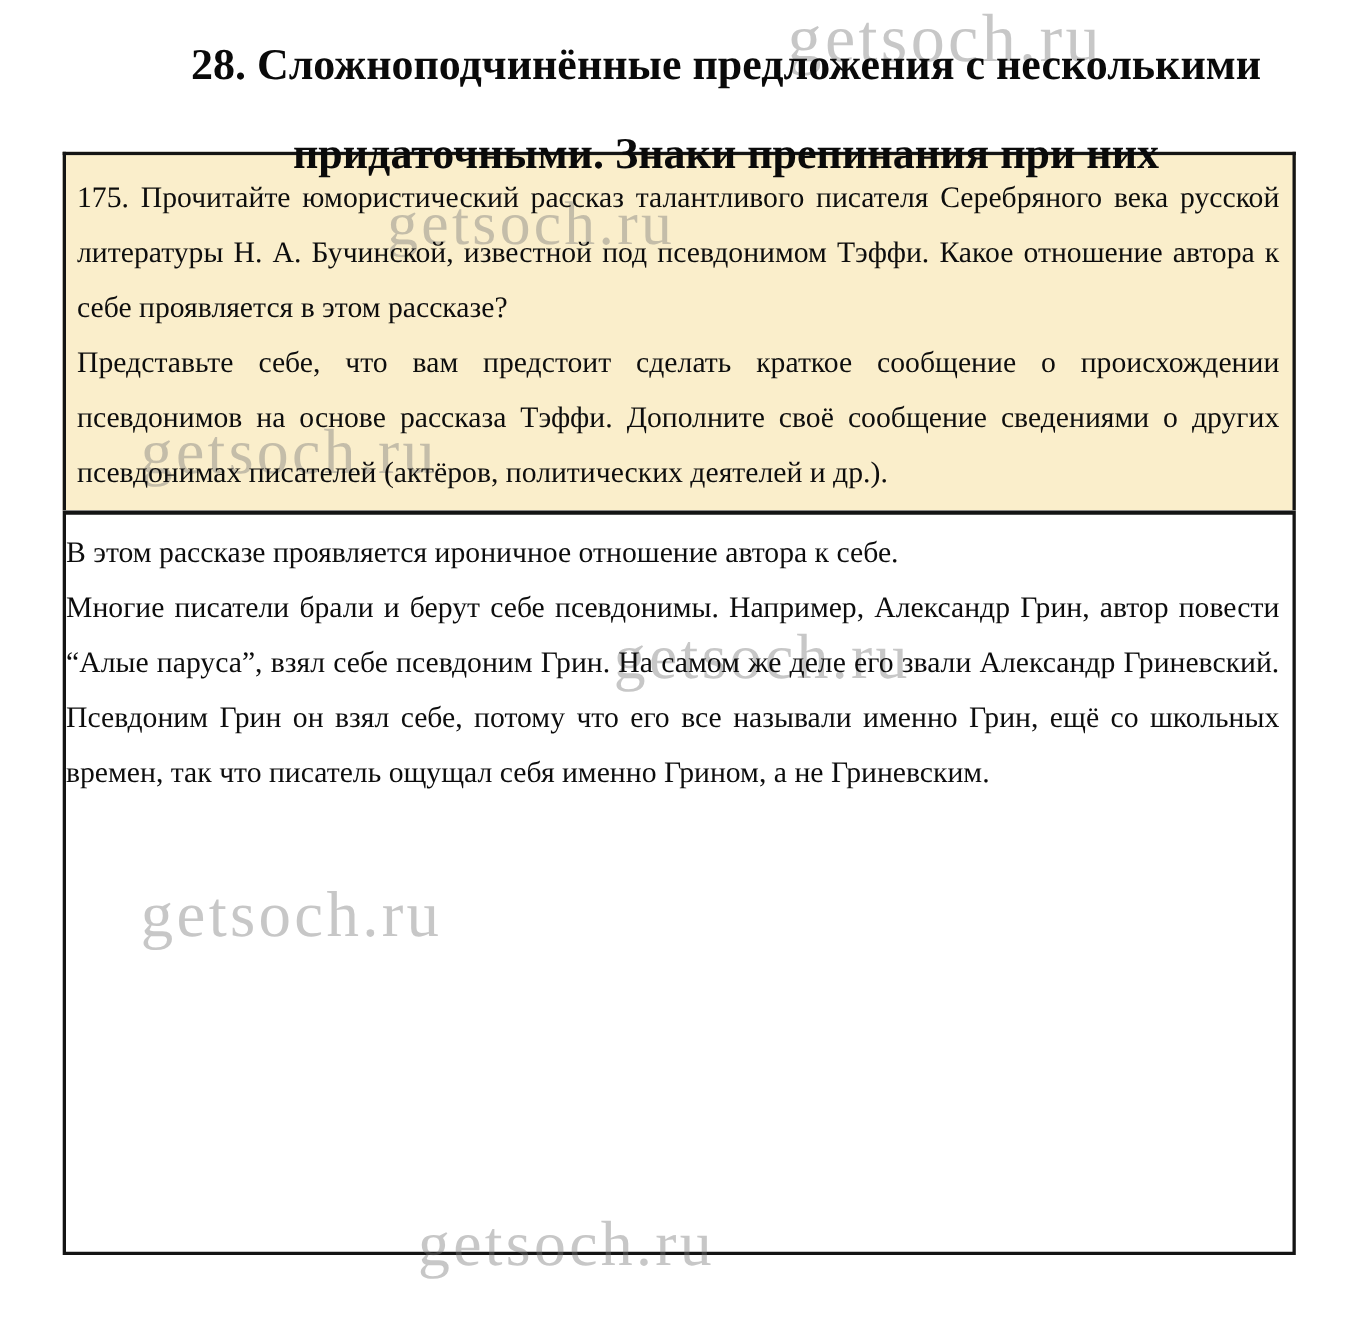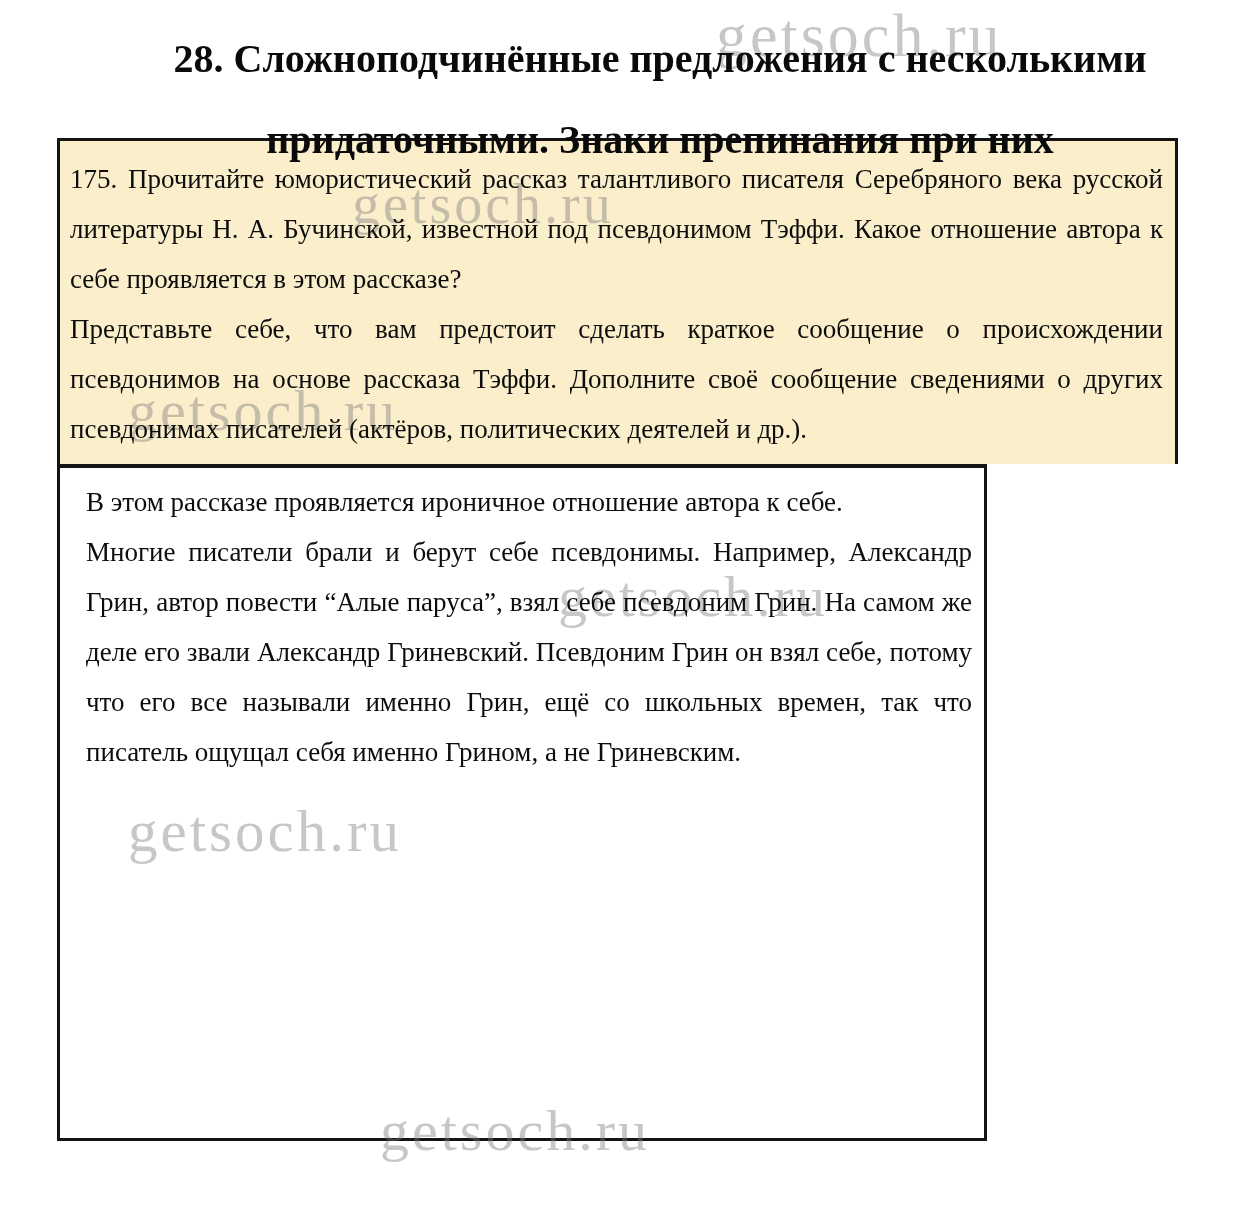--- a/index.html
+++ b/index.html
@@ -33,26 +33,26 @@
     height: 326px;
     background: #faeecb;
     border: 3px solid #141414;
     border-bottom: none;
     padding: 13px 12px 0 10px;
   }
   .answer-box {
     position: absolute;
     left: 57px;
     top: 464px;
-    width: 930px;
+    width: 1121px;
     height: 677px;
     background: #ffffff;
     border: 3px solid #141414;
     border-top-width: 4px;
-    padding: 9px 12px 0 26px;
+    padding: 9px 12px 0 0;
   }
   .task-box p {
     position: relative;
     z-index: 2;
     font-size: 27px;
     line-height: 50px;
     font-weight: normal;
     text-align: justify;
   }
   .answer-box p {

